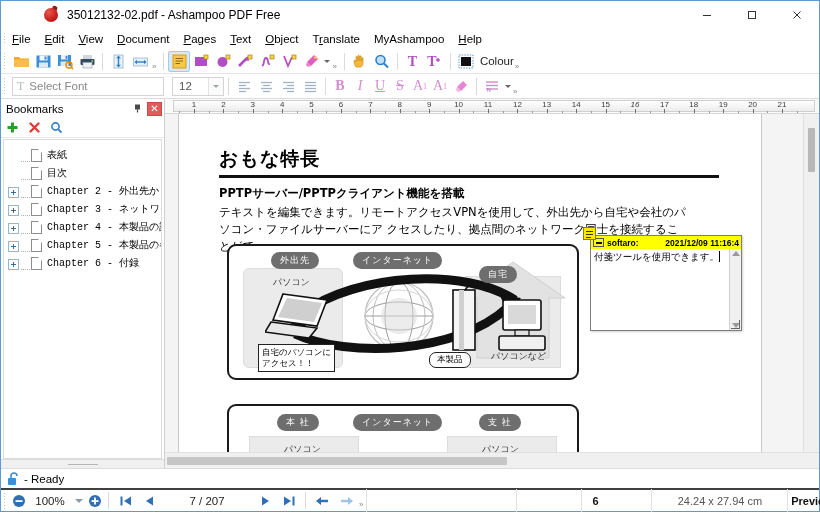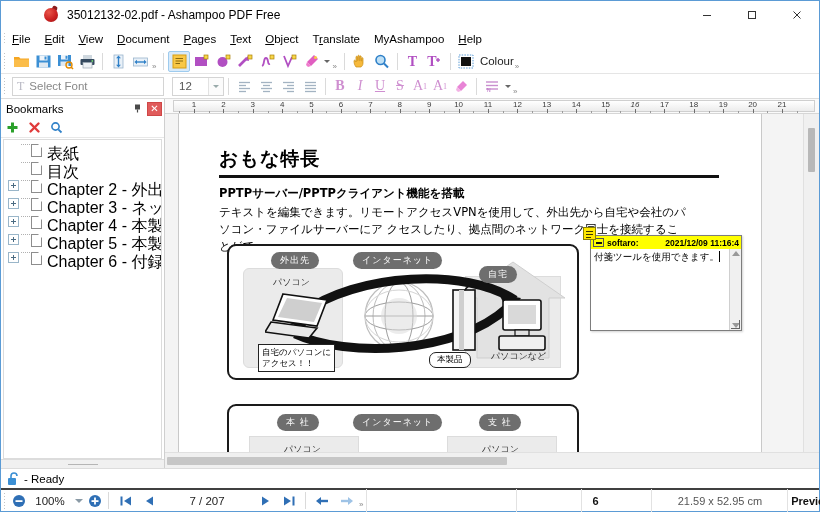--- a/index.html
+++ b/index.html
@@ -228,24 +228,25 @@
     flex: 1 1 auto;
     border: 1px solid #dcdcdc;
     margin: 1px 2px 0 2px;
     background: #fff;
     overflow: hidden;
     position: relative;
     padding-top: 4px;
   }
   .tree-row {
     height: 18px;
-    display: flex; align-items: flex-start;
+    display: flex; align-items: flex-end;
     padding-left: 4px;
     white-space: nowrap;
-    font-size: 16px;
+    font-size: 10px;
+    font-family: Liberation Mono, monospace;
   }
   .expander {
     width: 11px; height: 11px;
     border: 1px solid #9ab6c9;
     background: #fff;
     position: relative;
     flex: 0 0 auto;
     margin-right: 2px;
   }
   .expander::before {
@@ -1099,19 +1100,19 @@
         <svg width="15" height="12" viewBox="0 0 15 12">
             <path d="M9 2v8l5-4z" fill="#9ec3e6"></path>
             <rect x="2" y="4.8" width="7" height="2.4" fill="#9ec3e6"></rect>
           </svg>
       </span>
       <span class="chev">»</span>
 
       <span class="status-cell" style="width:150px;"></span>
       <span class="status-cell" style="width:65px;"></span>
       <span class="status-cell bold" style="width:70px;justify-content:flex-start;padding-left:10px;">6</span>
-      <span class="status-cell" style="width:136px;">21.59 x 52.95 cm</span>
+      <span class="status-cell" style="width:136px;">24.24 x 27.94 cm</span>
       <span class="status-cell bold" style="width:48px;">Preview</span>
 
     </div>
   </div>
 
 </div>
 
 </body></html>

